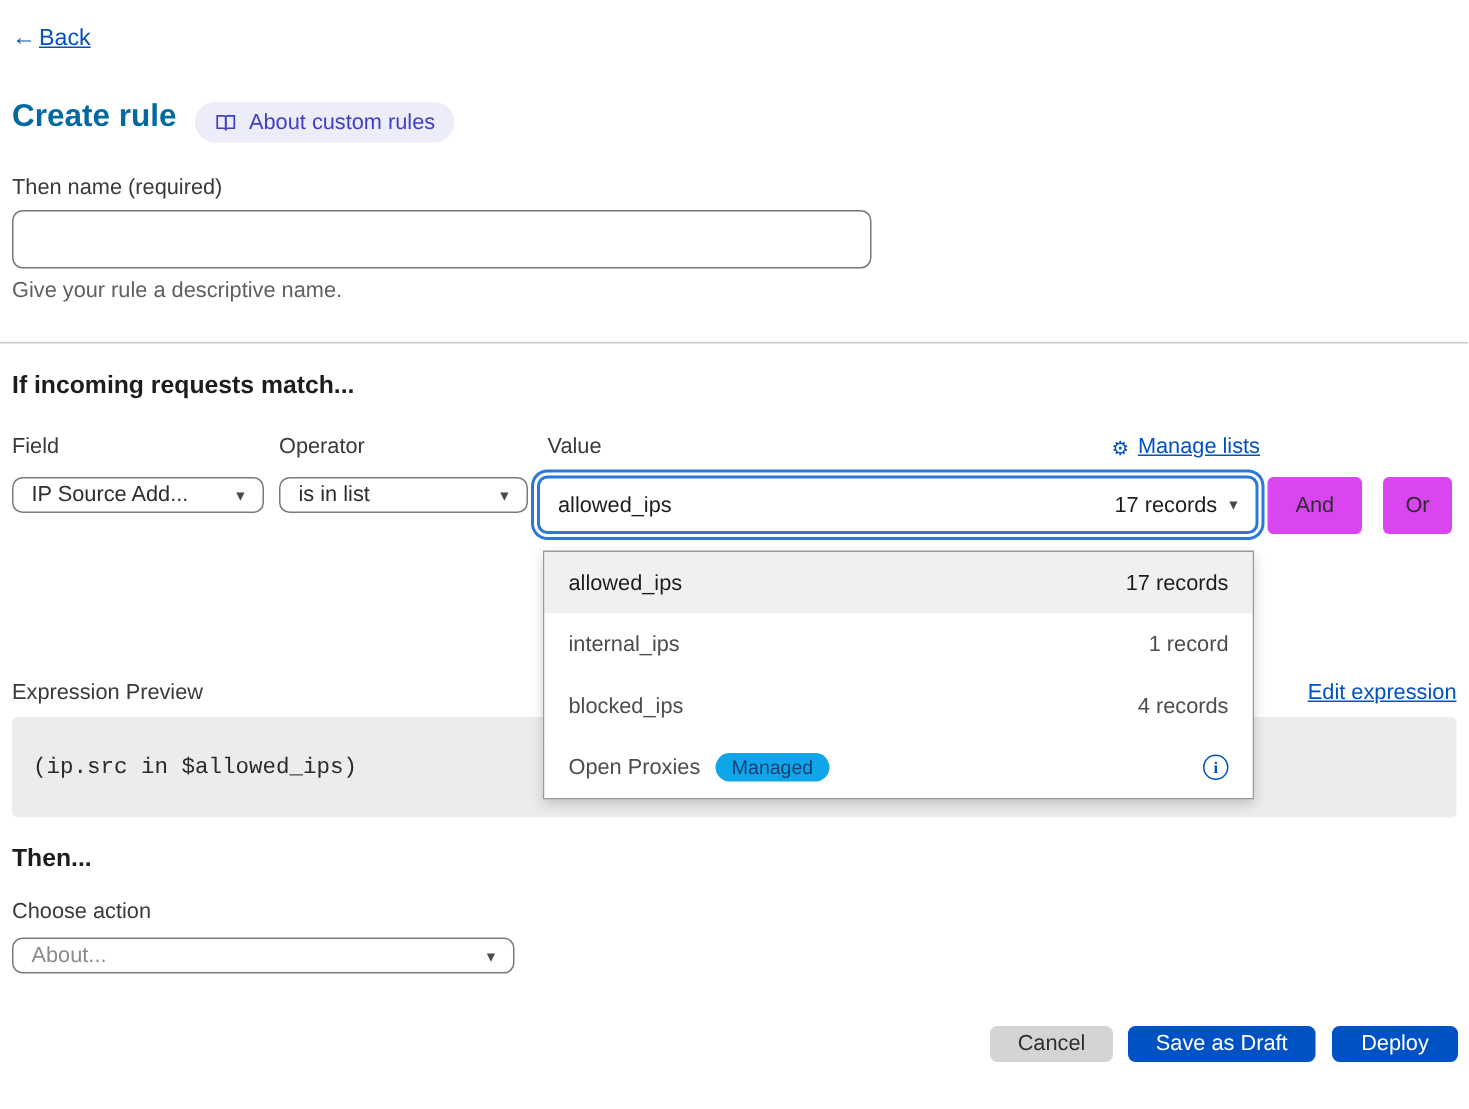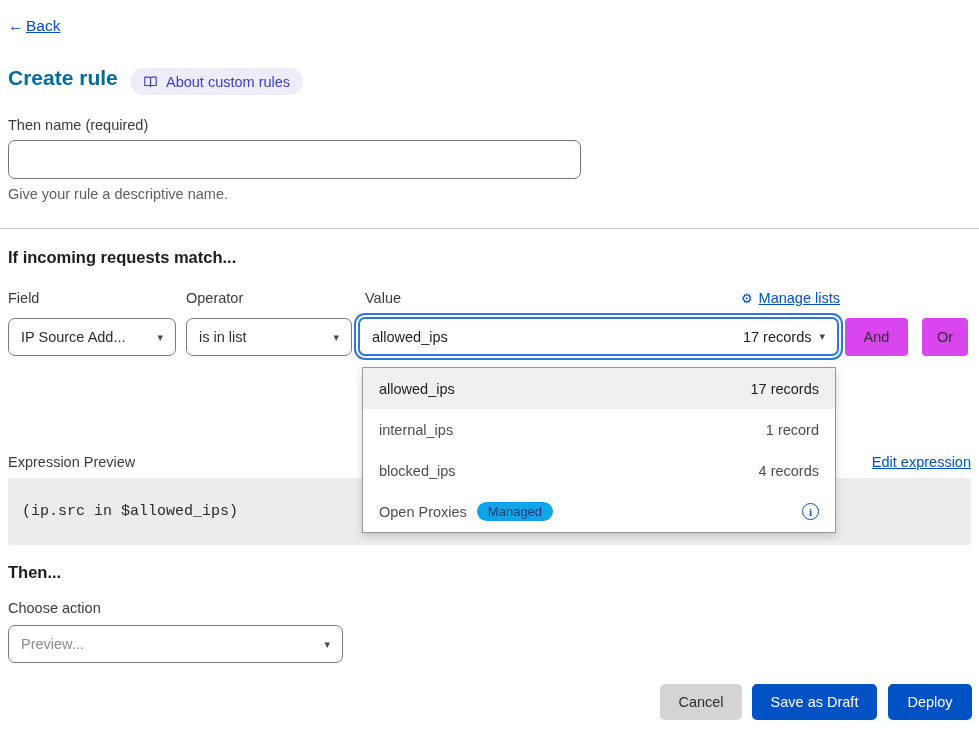--- a/index.html
+++ b/index.html
@@ -26,21 +26,21 @@
                      font-family:"Liberation Sans", sans-serif; color:#1d1d1d; background:#fff; }
   .rule-helper { position:absolute; left:8px; top:186px; font-size:14.5px; color:#5f5f5f; }
 
   .divider { position:absolute; left:0; top:228px; width:979px; height:1px; background:#c9c9c9; }
 
   .section-heading { position:absolute; left:8px; font-size:16.5px; font-weight:bold; color:#1d1d1d; }
 
   .manage-lists { position:absolute; top:290px; right:139px; font-size:14.5px; display:flex; align-items:center; gap:6px; }
   .gear-glyph { font-size:13px; text-decoration:none; }
 
-  .select-box { position:absolute; top:318px; height:38px; border:1px solid #7a7a7a; border-radius:7px;
+  .select-box { position:absolute; top:318px; height:24px; border:1px solid #7a7a7a; border-radius:7px;
                 background:#fff; display:flex; align-items:center; justify-content:space-between;
                 padding:0 12px; font-size:14.5px; color:#2e2e2e; cursor:pointer; }
   .caret { font-size:11px; color:#4a4a4a; margin-left:8px; }
 
   .value-combobox { position:absolute; left:358px; top:317px; width:481px; height:39px;
                     border:2px solid #2b77dd; border-radius:7px; background:#fff;
                     box-shadow:0 0 0 2px #fff, 0 0 0 4px #2b77dd;
                     display:flex; align-items:center; justify-content:space-between;
                     padding:0 12px; font-size:14.5px; color:#1d1d1d; cursor:pointer; }
   .value-right { display:flex; align-items:center; }
@@ -60,21 +60,21 @@
                font-family:"Liberation Serif", serif; cursor:pointer; }
 
   .expression-label { position:absolute; left:8px; top:454px; font-size:14.5px; color:#3a3a3a; }
   .edit-expression { position:absolute; top:454px; right:8px; font-size:14.5px;padding-left:20px; }
   .code-box { position:absolute; left:8px; top:478px; width:963px; height:67px; background:#ececec;
               border-radius:4px; display:flex; align-items:center; padding:0 14px; z-index:1; }
   .code-text { font-family:"Liberation Mono", "DejaVu Sans Mono", monospace; font-size:15px; color:#2b2b2b; }
 
   .action-select { left:8px; width:335px; top:625px; color:#8c8c8c; }
 
-  .footer-btn { position:absolute; top:684px; height:36px; border:none; border-radius:5px;
+  .footer-btn { position:absolute; top:684px; height:24px; border:none; border-radius:5px;
                 font-size:14.5px; font-family:"Liberation Sans", sans-serif; cursor:pointer; }
   .btn-gray { background:#d4d4d4; color:#2e2e2e; }
   .btn-blue { background:#0051c3; color:#fff; }
 </style>
 </head>
 <body>
 
 <div class="stage">
 
   <a class="link back-link">
@@ -156,21 +156,21 @@
   <a class="link edit-expression">
     <span class="lbl">Edit expression</span>
   </a>
   <div class="code-box">
     <span class="code-text">(ip.src in $allowed_ips)</span>
   </div>
 
   <div class="section-heading" style="top:563px;">Then...</div>
   <div class="field-label" style="left:8px; top:600px;">Choose action</div>
   <div class="select-box action-select">
-    <span>Preview...</span>
+    <span>About...</span>
     <span class="caret">▾</span>
   </div>
 
   <button class="footer-btn btn-gray" style="left:660px; width:82px;">Cancel</button>
   <button class="footer-btn btn-blue" style="left:752px; width:125px;">Save as Draft</button>
   <button class="footer-btn btn-blue" style="left:888px; width:84px;">Deploy</button>
 
 </div>
 
 </body></html>

